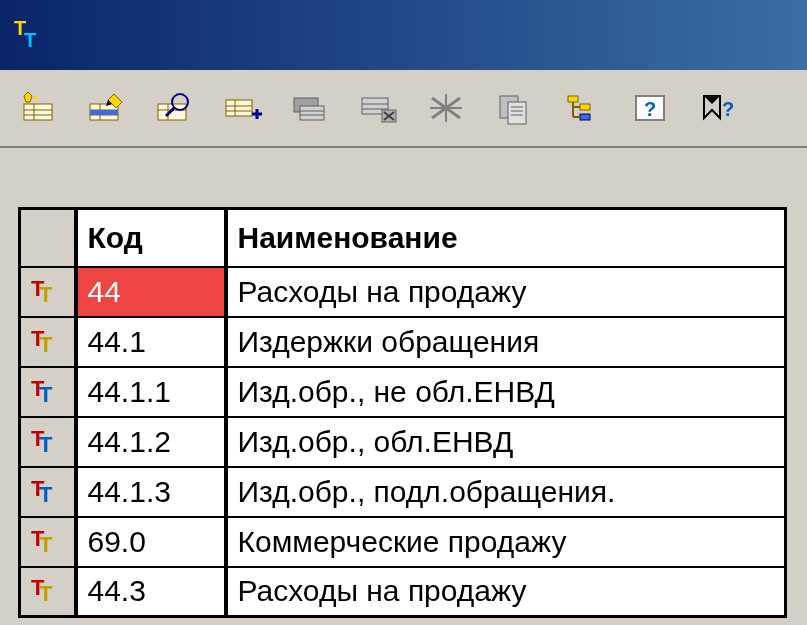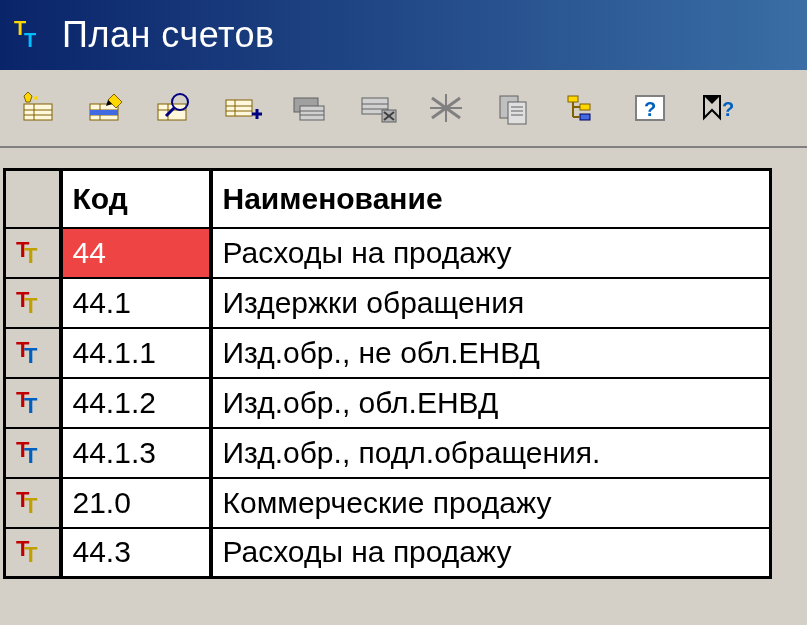--- a/index.html
+++ b/index.html
@@ -39,21 +39,22 @@
     padding: 0 18px;
     gap: 28px;
     border-bottom: 2px solid #808080;
   }
   .tb-btn {
     width: 40px; height: 40px;
     display: flex; align-items: center; justify-content: center;
     cursor: pointer;
   }
   .content {
-    padding: 20px 0 0 3px;
+    padding: 20px 0 0 18px;
+    margin-top: 39px;
   }
   table.accounts {
     border-collapse: collapse;
     background: #fff;
     border: 3px solid #000;
   }
   table.accounts th, table.accounts td {
     border: 2px solid #000;
     padding: 4px 10px;
     text-align: left;
@@ -84,21 +85,20 @@
 </head>
 <body>
 
 <div class="titlebar">
   <span class="app-icon">
     <svg width="36" height="36" viewBox="0 0 36 36">
       <text x="2" y="18" font-size="20" font-weight="bold" fill="#ffd700" font-family="Arial">Т</text>
       <text x="12" y="30" font-size="20" font-weight="bold" fill="#00bfff" font-family="Arial">Т</text>
     </svg>
   </span>
-  <span class="title">План счетов</span>
 </div>
 
 <div class="toolbar">
   <div class="tb-btn">
     <svg width="40" height="36" viewBox="0 0 40 36">
       <rect x="6" y="14" width="28" height="16" fill="#fff8dc" stroke="#806000"></rect>
       <line x1="6" y1="20" x2="34" y2="20" stroke="#806000"></line>
       <line x1="6" y1="25" x2="34" y2="25" stroke="#806000"></line>
       <line x1="16" y1="14" x2="16" y2="30" stroke="#806000"></line>
       <path d="M6 6 L10 2 L14 6 L12 12 L8 12 Z" fill="#ffd700" stroke="#806000"></path>
@@ -225,21 +225,21 @@
           <td class="col-code thick-right">44.1.2</td>
           <td class="col-name">Изд.обр., обл.ЕНВД</td>
         </tr>
         <tr>
           <td class="col-icon thick-right"><span class="row-icon blue"><span class="t1">Т</span><span class="t2">Т</span></span></td>
           <td class="col-code thick-right">44.1.3</td>
           <td class="col-name">Изд.обр., подл.обращения.</td>
         </tr>
         <tr>
           <td class="col-icon thick-right"><span class="row-icon"><span class="t1">Т</span><span class="t2">Т</span></span></td>
-          <td class="col-code thick-right">21.0</td>
+          <td class="col-code thick-right">69.0</td>
           <td class="col-name">Коммерческие продажу</td>
         </tr>
         <tr>
           <td class="col-icon thick-right"><span class="row-icon"><span class="t1">Т</span><span class="t2">Т</span></span></td>
           <td class="col-code thick-right">44.3</td>
           <td class="col-name">Расходы на продажу</td>
         </tr>
       </tbody>
   </table>
 </div>

